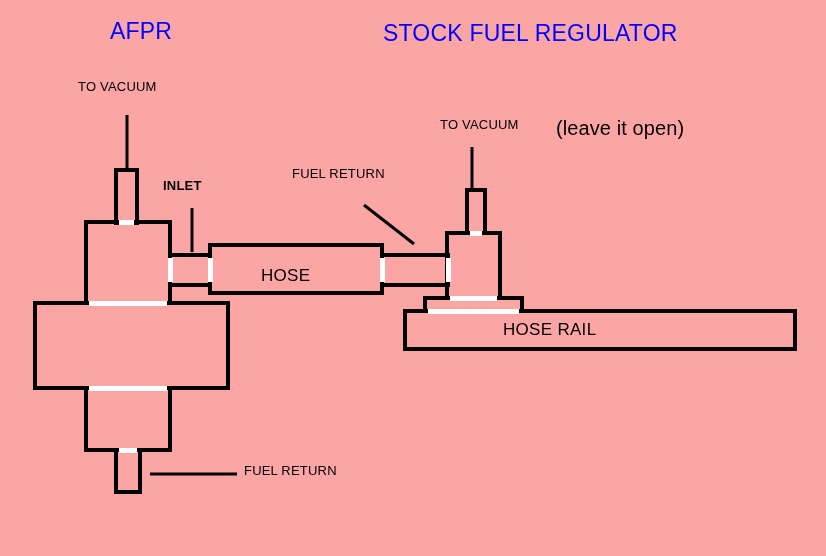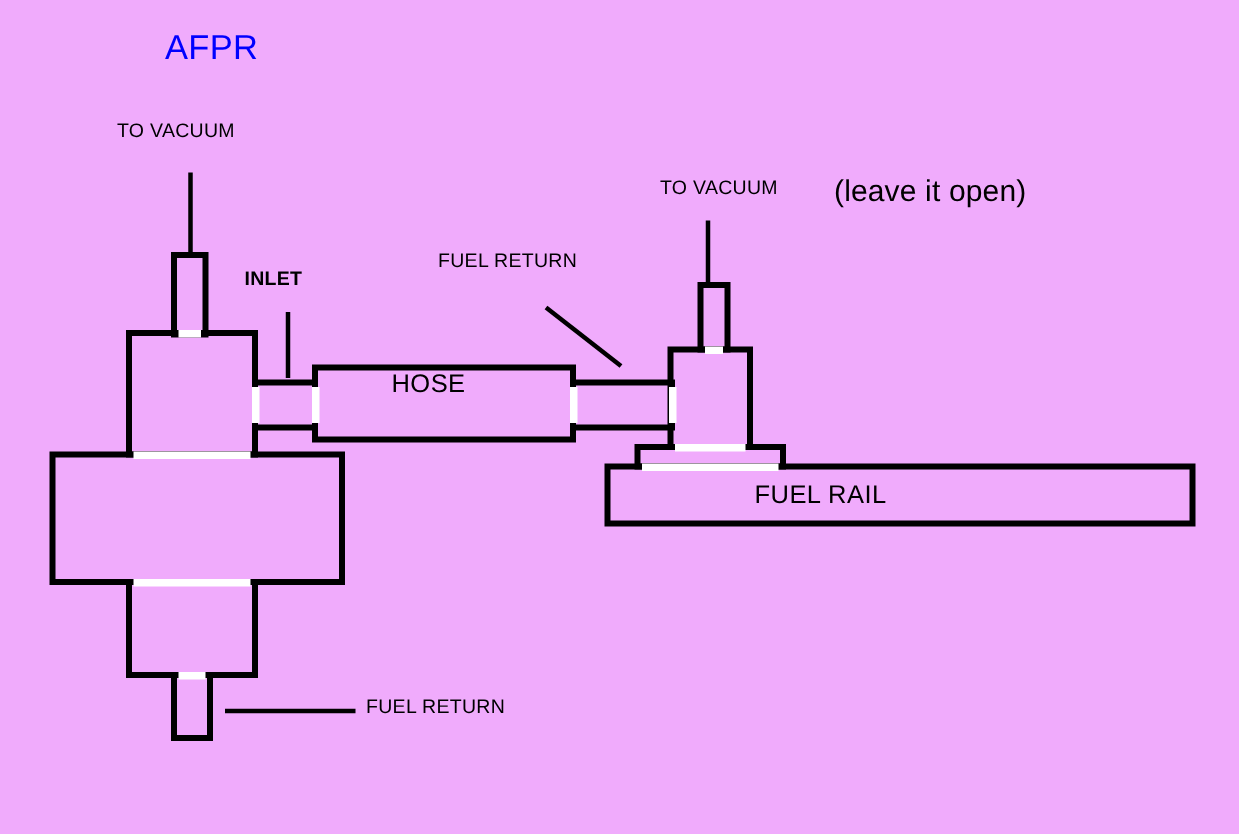--- a/index.html
+++ b/index.html
@@ -4,21 +4,21 @@
 <style>
   html, body {
     margin: 0;
     padding: 0;
     background: #ffffff;
   }
   #canvas {
     position: relative;
     width: 826px;
     height: 556px;
-    background: #f0abfc;
+    background: #fca5a5;
     overflow: hidden;
     font-family: "Liberation Sans", sans-serif;
   }
   #diagram-svg {
     position: absolute;
     left: 0;
     top: 0;
     width: 826px;
     height: 556px;
   }
@@ -88,30 +88,31 @@
       <rect x="380" y="258" width="5" height="24"></rect>
       <rect x="446" y="258" width="5" height="24"></rect>
       <rect x="470" y="231" width="12" height="5"></rect>
       <rect x="450" y="296" width="47" height="5"></rect>
       <rect x="428" y="309" width="91" height="5"></rect>
     </g>
   </svg>
 
   <div class="lbl title" style="left:110px; top:20px;">AFPR</div>
 
+  <div class="lbl title" style="left:383px; top:22px;">STOCK FUEL REGULATOR</div>
 
   <div class="lbl part-label" style="left:78px; top:80px;">TO VACUUM</div>
 
   <div class="lbl part-label" style="left:163px; top:179px;font-weight:bold;">INLET</div>
 
   <div class="lbl part-label" style="left:292px; top:167px;">FUEL RETURN</div>
 
   <div class="lbl part-label" style="left:440px; top:118px;">TO VACUUM</div>
 
   <div class="lbl note-label" style="left:556px; top:118px;">(leave it open)</div>
 
-  <div class="lbl inner-label" style="left:261px; top:247px;text-align:right;">HOSE</div>
+  <div class="lbl inner-label" style="left:261px; top:267px;text-align:right;">HOSE</div>
 
-  <div class="lbl inner-label" style="left:503px; top:321px;">FUEL RAIL</div>
+  <div class="lbl inner-label" style="left:503px; top:321px;">HOSE RAIL</div>
 
   <div class="lbl part-label" style="left:244px; top:464px;">FUEL RETURN</div>
 
 </div>
 
 </body></html>

